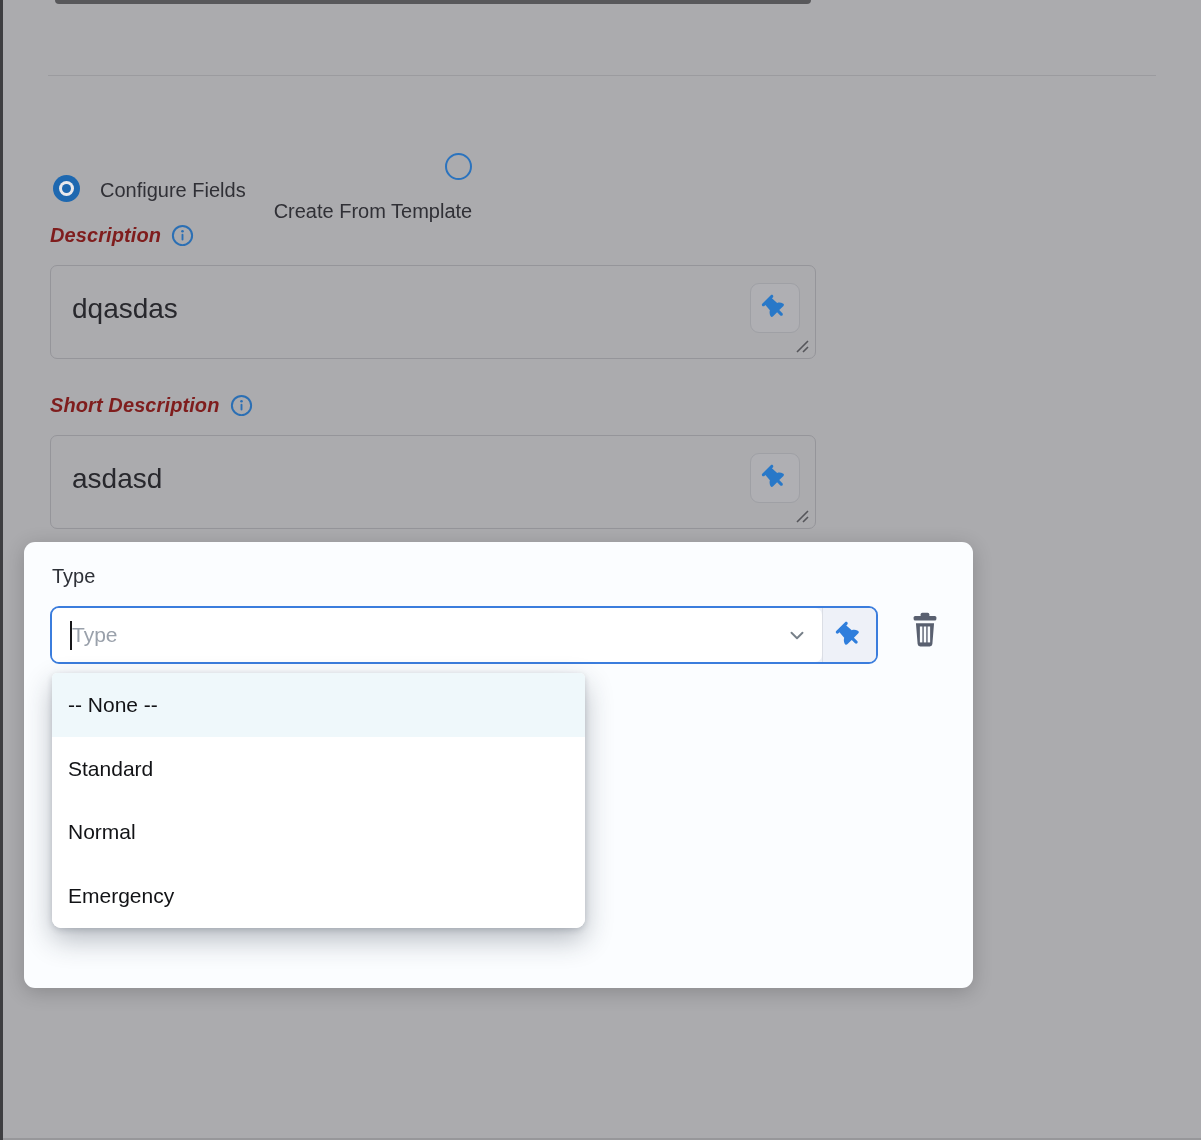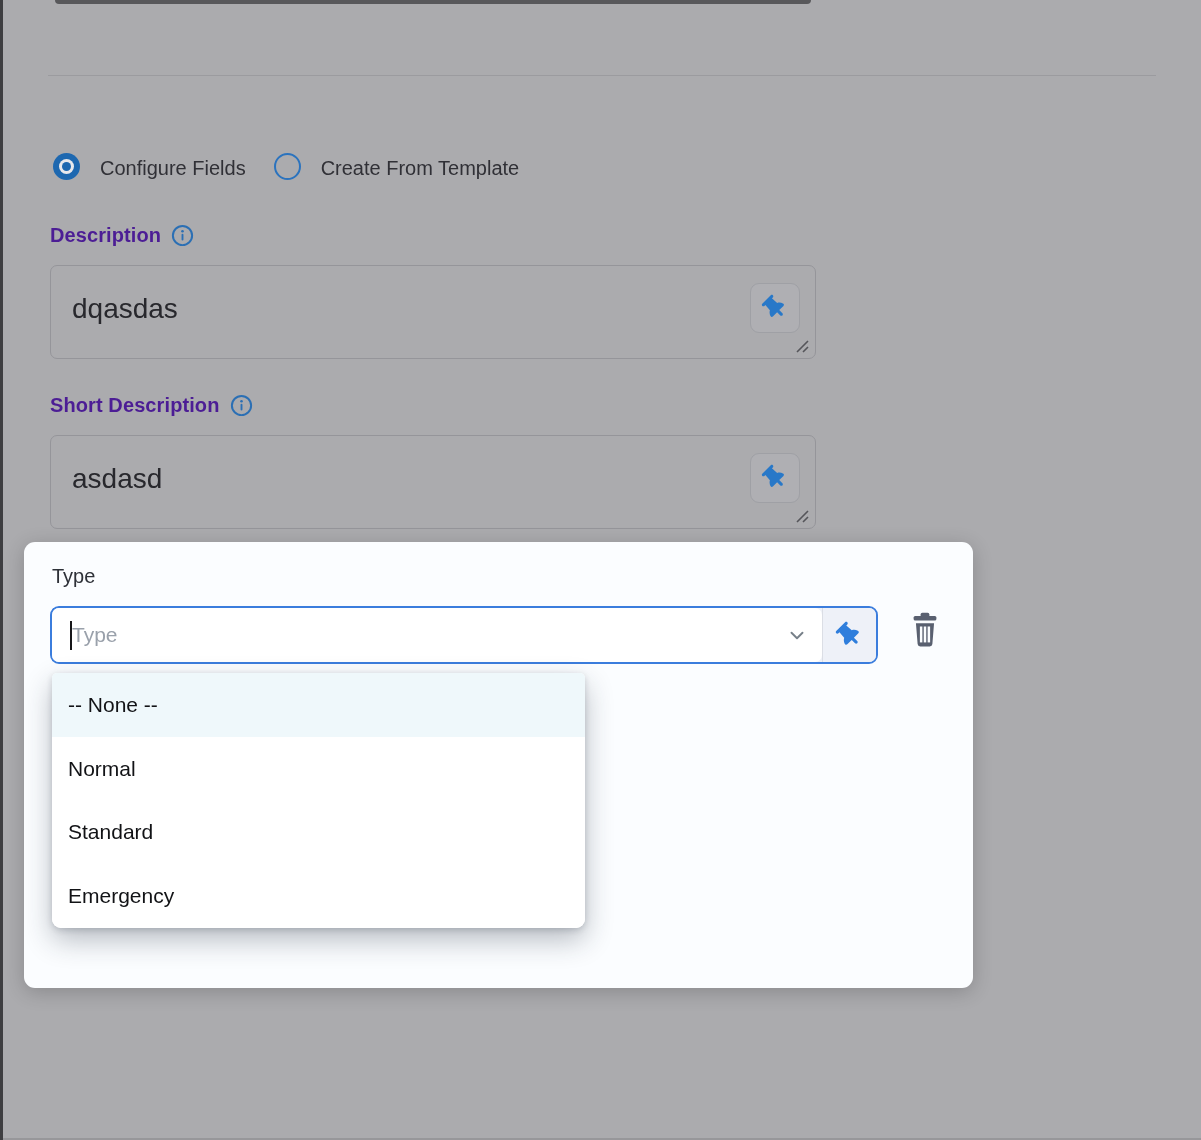--- a/index.html
+++ b/index.html
@@ -9,31 +9,31 @@
 
   
   .left-edge { position:absolute; left:0; top:0; width:3px; height:1140px; background:#3E3E41; }
   .top-strip { position:absolute; left:55px; top:0; width:756px; height:4px; background:#58585B; border-radius:0 0 5px 5px; }
   .divider { position:absolute; left:48px; top:75px; width:1108px; height:1px; background:#9B9B9F; }
   .bottom-strip { position:absolute; left:3px; bottom:0; width:1198px; height:2px; background:#97979A; }
 
   
   .radio-row { position:absolute; left:53px; top:153px; display:flex; align-items:center; }
   .radio-opt { display:flex; align-items:flex-end; gap:20px; cursor:pointer; }
-  .radio-opt + .radio-opt { margin-left:28px; }
+  .radio-opt + .radio-opt { margin-left:28px;flex-direction:column; }
   .radio-outer { width:27px; height:27px; border-radius:50%; flex:none; }
   .radio-outer.sel { background:#1E68B0; display:flex; align-items:center; justify-content:center; }
   .radio-mid { width:15px; height:15px; border-radius:50%; background:#E9E9EC; display:flex; align-items:center; justify-content:center; }
   .radio-dot { width:9px; height:9px; border-radius:50%; background:#1E68B0; }
   .radio-outer.unsel { border:2.5px solid #2B73BE; background:transparent; }
   .radio-label { font-size:20px; color:#303036; }
 
   
   .label-row { position:absolute; left:50px; display:flex; align-items:center; gap:10px; }
-  .field-label { font-size:20px; font-weight:700; color:#4c1d95; letter-spacing:.1px; }
+  .field-label { font-size:20px; font-weight:700; color:#7f1d1d; letter-spacing:.1px;font-style:italic; }
   .info-icon { flex:none; display:block; }
 
   
   .ta-box { position:absolute; left:50px; width:766px; height:94px; border:1px solid #95959A; border-radius:7px; background:transparent; }
   .ta-text { position:absolute; left:21px; top:27px; font-size:28px; color:#28282D; }
   .pin-btn { position:absolute; top:17px; right:15px; width:50px; height:50px; border:1px solid #9FA0A5; border-radius:9px; background:#AFAFB3; display:flex; align-items:center; justify-content:center; cursor:pointer; }
   .grip { position:absolute; right:5px; bottom:4px; }
 
   
   .focus-card { position:absolute; left:24px; top:542px; width:949px; height:446px; background:#FBFDFF; border-radius:11px; box-shadow:0 4px 20px rgba(0,0,0,0.20); }
@@ -149,19 +149,19 @@
         <rect x="4.2" y="3.4" width="15.6" height="3.1" rx="1.1" fill="#596070"></rect>
         <path d="M5.8 8.4 h12.4 l-1.15 14.2 a1.8 1.8 0 0 1 -1.8 1.65 H8.75 a1.8 1.8 0 0 1 -1.8 -1.65 Z" fill="#596070"></path>
         <rect x="8.5" y="10.6" width="1.7" height="10.9" fill="#FBFDFF"></rect>
         <rect x="11.15" y="10.6" width="1.7" height="10.9" fill="#FBFDFF"></rect>
         <rect x="13.8" y="10.6" width="1.7" height="10.9" fill="#FBFDFF"></rect>
       </svg>
     </button>
 
     <div class="dropdown">
       <div class="option hl">-- None --</div>
+      <div class="option">Standard</div>
       <div class="option">Normal</div>
-      <div class="option">Standard</div>
       <div class="option">Emergency</div>
     </div>
   </div>
 
 </div>
 
 </body></html>

